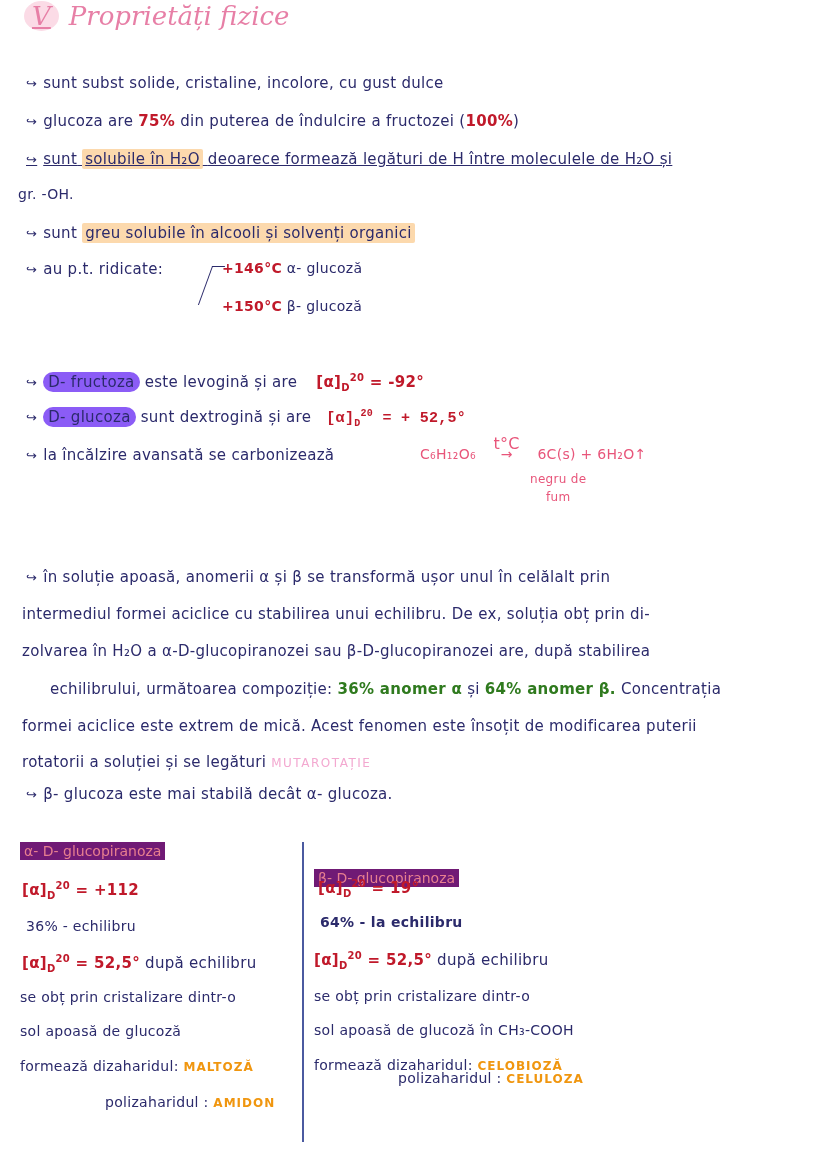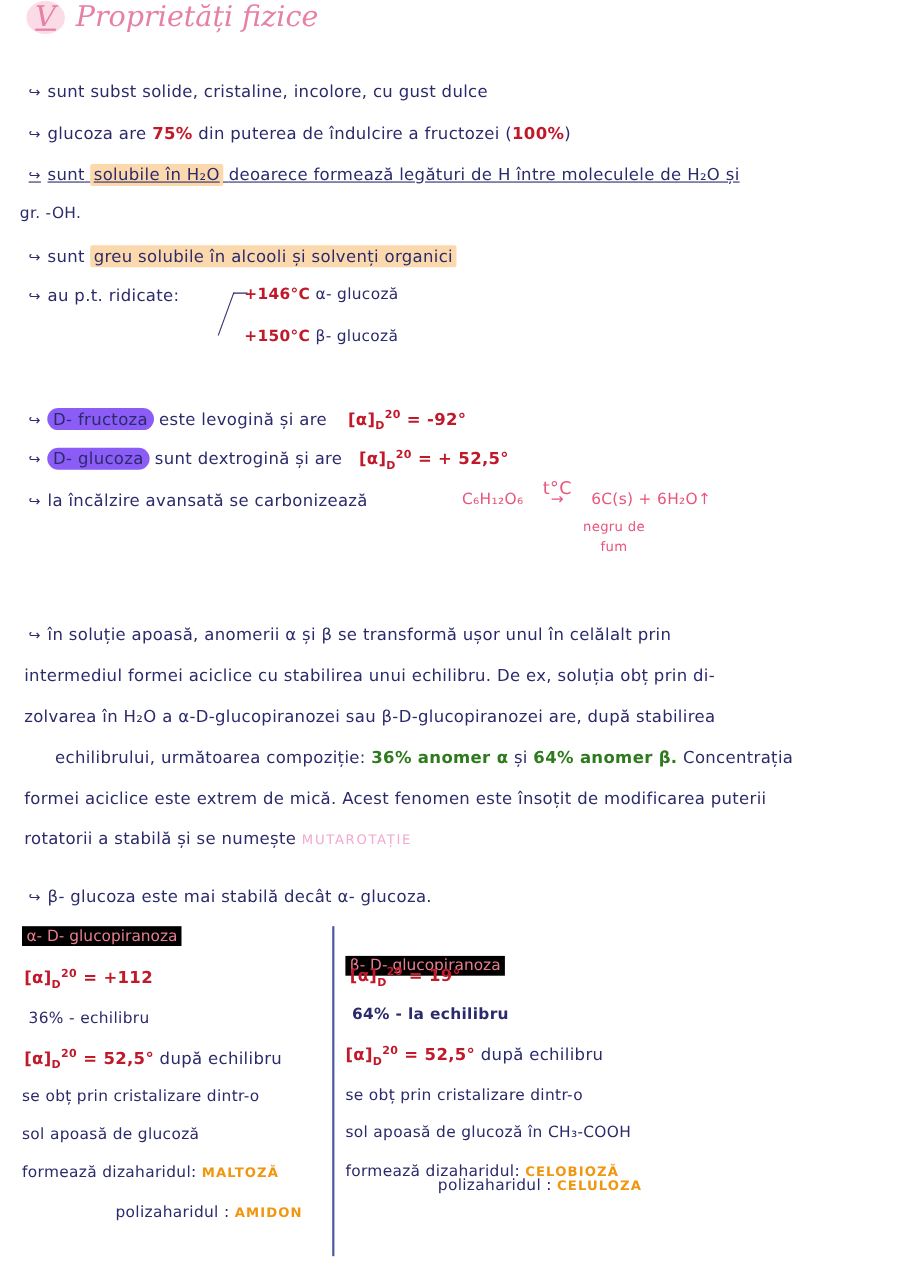--- a/index.html
+++ b/index.html
@@ -12,21 +12,21 @@
     .arrow { color: #2b2a6b; margin-right: 6px; font-size: 13px; }
     .title { position: absolute; left: 24px; top: 1px; font-family: "DejaVu Serif", serif; font-style: italic; font-size: 26px; color: #e77fa6; }
     .title .num { display: inline-block; background: #fbdbe6; border-radius: 50%; padding: 0 8px; margin-right: 10px; text-decoration: underline; }
     .red { color: #c0192a; font-weight: bold; }
     .pinkred { color: #e8557a; }
     .green { color: #2f7a1e; font-weight: bold; }
     .orange { color: #f0960f; font-weight: bold; font-size: 12px; letter-spacing: 1px; }
     .mutarot { color: #f3a8d0; font-size: 12px; letter-spacing: 1.5px; }
     .hl-orange { background: #fcd9ad; padding: 1px 3px; border-radius: 2px; }
     .hl-pink { background: #8b5cf6; padding: 1px 5px; border-radius: 10px; }
-    .hl-beige { background: #000000; padding: 1px 4px; color: #e77f8f; }
+    .hl-beige { background: #701a75; padding: 1px 4px; color: #e77f8f; }
     sup, sub { font-size: 10px; }
     .bracket { position: absolute; border-left: 1.5px solid #2b2a6b; border-top: 1.5px solid #2b2a6b; width: 12px; height: 38px; transform: skewX(-20deg); }
     .divider { position: absolute; left: 302px; top: 842px; width: 2px; height: 300px; background: #4b5aa0; }
     .col-head { position: absolute; font-size: 14px; }
     .small { font-size: 14px; }
   </style>
 </head>
 <body>
 
 <div class="title">
@@ -70,21 +70,21 @@
 
 <div class="line" style="left:26px; top:372px;">
   <span class="arrow">↪</span><span class="hl-pink">D- fructoza</span>
   <span>este levogină și are</span>
   <span class="red" style="margin-left:14px;"><span>[α]</span><sub>D</sub><sup>20</sup> <span>= -92°</span></span>
 </div>
 
 <div class="line" style="left:26px; top:408px;">
   <span class="arrow">↪</span><span class="hl-pink">D- glucoza</span>
   <span>sunt dextrogină și are</span>
-  <span class="red" style="margin-left:10px;"><span>[α]</span><sub>D</sub><sup>20</sup> <span>= + 52,5°</span></span>
+  <span class="red" style="margin-left:10px;font-family:Liberation Mono, monospace;"><span>[α]</span><sub>D</sub><sup>20</sup> <span>= + 52,5°</span></span>
 </div>
 
 <div class="line" style="left:26px; top:446px;">
   <span class="arrow">↪</span><span>la încălzire avansată se carbonizează</span>
 </div>
 <div class="line pinkred small" style="left:420px; top:446px;">
   <span>C₆H₁₂O₆</span>
   <span style="display:inline-block; position:relative; width:40px; text-align:center; margin:0 6px;">
     <span style="position:absolute; top:-12px; left:0; width:40px; font-size:16px;">t°C</span>→
   </span>
@@ -102,24 +102,24 @@
 <div class="line" style="left:22px; top:642px;">zolvarea în H₂O a α-D-glucopiranozei sau β-D-glucopiranozei are, după stabilirea</div>
 <div class="line" style="left:22px; top:680px;margin-left:28px;">
   <span>echilibrului, următoarea compoziție:</span>
   <span class="green">36% anomer α</span>
   <span>și</span>
   <span class="green">64% anomer β.</span>
   <span>Concentrația</span>
 </div>
 <div class="line" style="left:22px; top:717px;">formei aciclice este extrem de mică. Acest fenomen este însoțit de modificarea puterii</div>
 <div class="line" style="left:22px; top:753px;">
-  <span>rotatorii a stabilă și se numește</span>
+  <span>rotatorii a soluției și se legături</span>
   <span class="mutarot">MUTAROTAȚIE</span>
 </div>
-<div class="line" style="left:26px; top:806px;">
+<div class="line" style="left:26px; top:785px;">
   <span class="arrow">↪</span><span>β- glucoza este mai stabilă decât α- glucoza.</span>
 </div>
 
 <div class="divider"></div>
 
 <div class="col-head" style="left:20px; top:843px;">
   <span class="hl-beige">α- D- glucopiranoza</span>
 </div>
 <div class="line red" style="left:22px; top:880px;">
   <span>[α]</span><sub>D</sub><sup>20</sup> <span>= +112</span>

